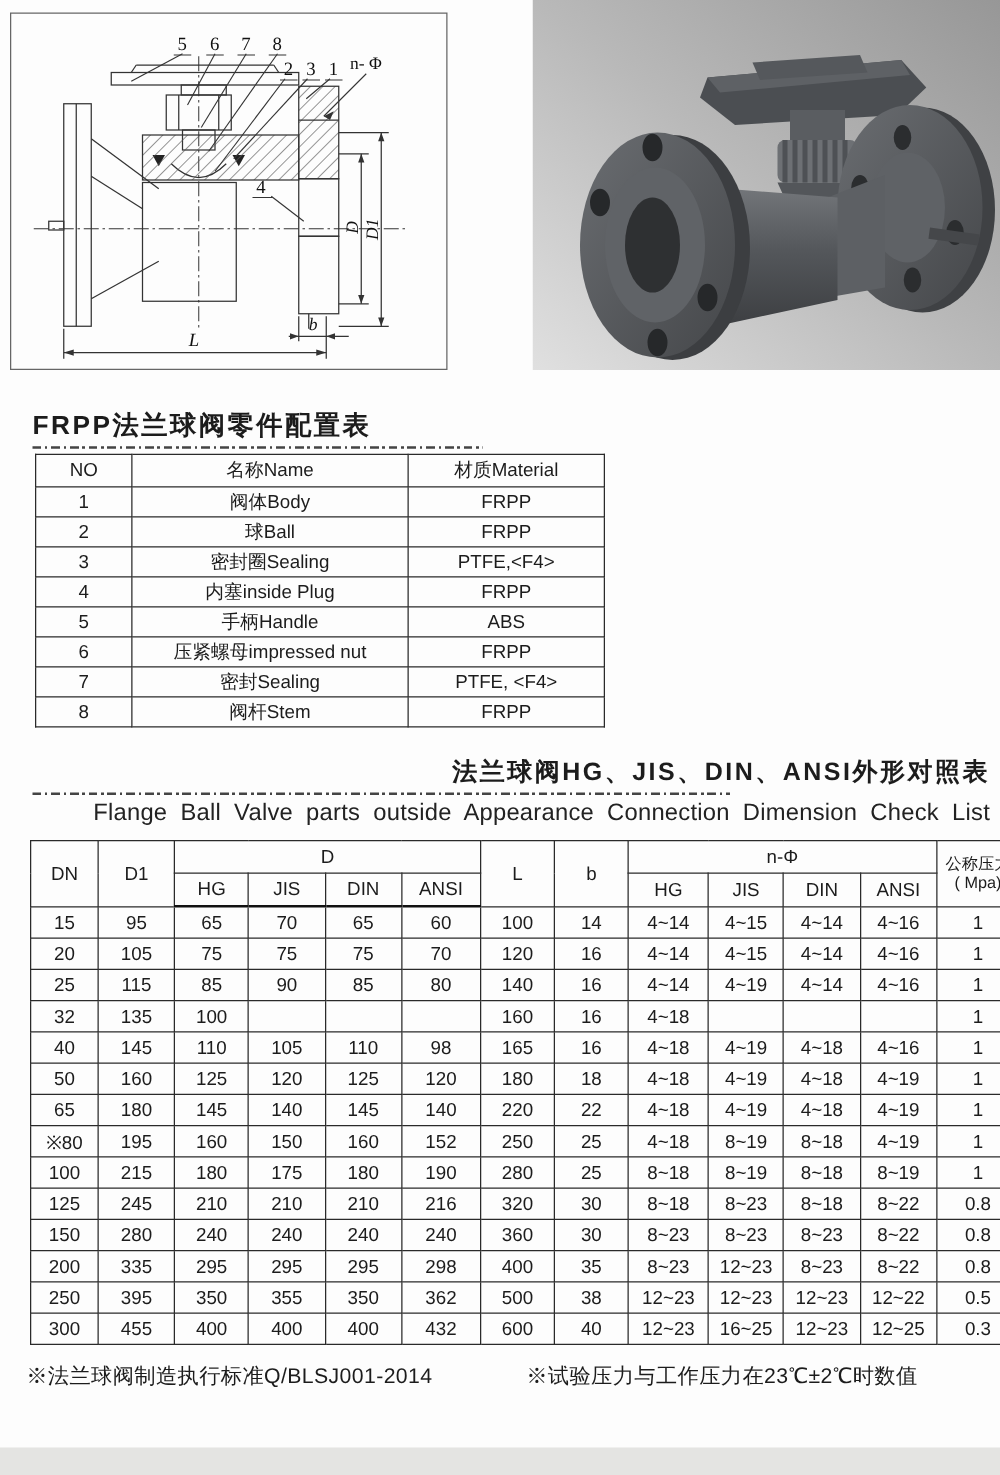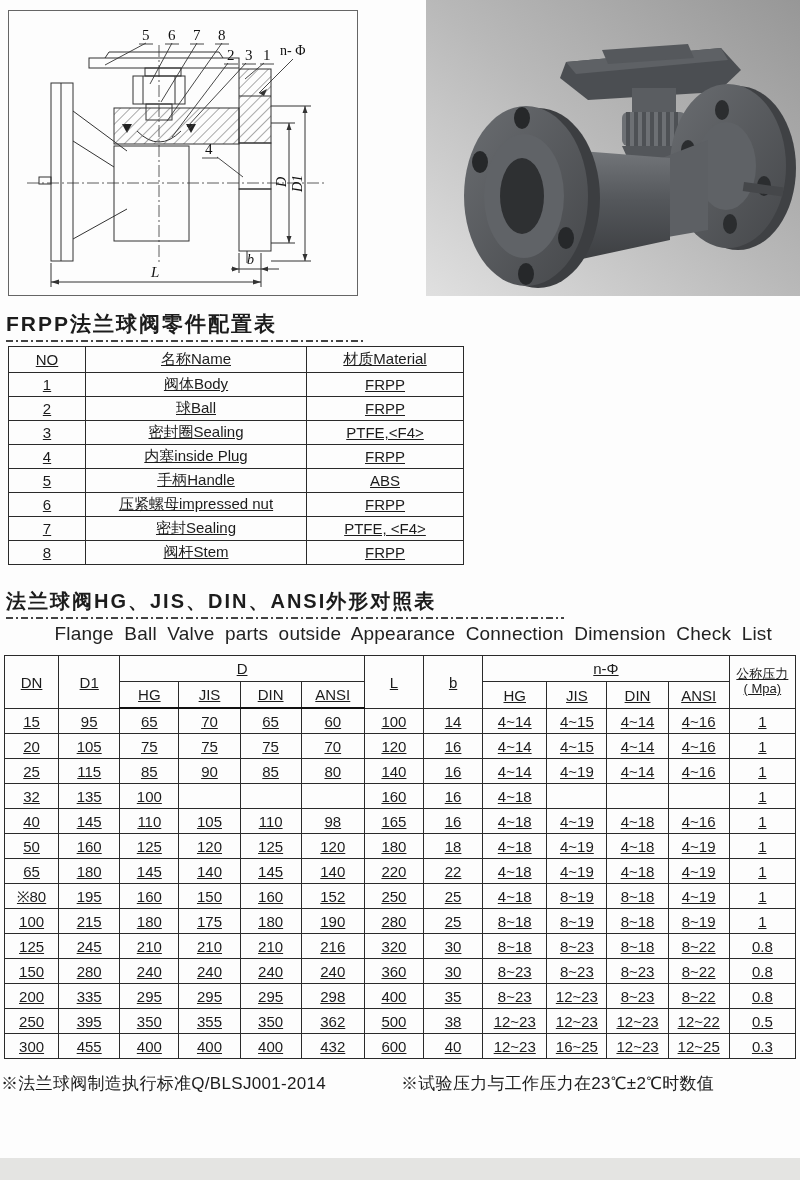--- a/index.html
+++ b/index.html
@@ -13,36 +13,36 @@
   .drawing-box{
     position:absolute;left:8px;top:10px;width:350px;height:286px;
     border:1px solid #666;background:#fdfdfd;box-sizing:border-box;
   }
   .photo-box{
     position:absolute;left:426px;top:0px;width:374px;height:296px;
   }
   svg text{font-family:"Liberation Serif", serif;}
   .dimlabel{font-style:italic;}
   
-  .content{position:absolute;left:0;top:301px;width:772px;}
+  .content{position:absolute;left:0;top:318px;width:772px;padding-left:20px;}
   .section-title-cn{
     font-size:21px;font-weight:bold;letter-spacing:2px;
     margin:10px 0 0 6px;line-height:1.25;
   }
   .dashdot{
     height:2px;margin:3px 0 4px 6px;
     background:repeating-linear-gradient(90deg,#444 0 7px,transparent 7px 10px,#444 10px 12px,transparent 12px 15px);
   }
   .u1{width:360px;}
   .u2{width:558px;}
   .section-title-en{
     font-size:17px;color:#222;margin:2px 0 10px 6px;word-spacing:5px;letter-spacing:.2px;
   }
   
-  table{border-collapse:collapse;table-layout:fixed;text-decoration:underline;}
+  table{border-collapse:collapse;table-layout:fixed;}
   th,td{
     border:1px solid #2a2a2a;text-align:center;vertical-align:middle;
     font-weight:normal;font-size:15px;padding:0 2px;overflow:hidden;white-space:nowrap;
   }
   .parts-table{margin-left:8px;width:455px;border:1.5px solid #222;}
   .parts-table th{height:25px;}
   .parts-table td{height:23px;}
   .dim-table{margin-left:4px;width:792px;border:1.5px solid #222;}
   .dim-table th{height:25px;}
   .dim-table td{height:24px;}
@@ -310,21 +310,21 @@
           <td>PTFE, &lt;F4&gt;</td>
         </tr>
         <tr>
           <td>8</td>
           <td>阀杆Stem</td>
           <td>FRPP</td>
         </tr>
       </tbody>
   </table>
 
-  <div class="section-title-cn" style="margin-top:24px;font-size:20px;">法兰球阀HG、JIS、DIN、ANSI外形对照表</div>
+  <div class="section-title-cn" style="margin-top:24px;font-size:20px;text-align:right;">法兰球阀HG、JIS、DIN、ANSI外形对照表</div>
   <div class="dashdot u2"></div>
   <div class="section-title-en" style="font-size:19px;text-align:right;">Flange Ball Valve parts outside Appearance Connection Dimension Check List</div>
 
   <table class="dim-table">
     <colgroup>
       <col style="width:54px">
         <col style="width:61px">
         <col style="width:59px">
         <col style="width:61px">
       <col style="width:61px">

